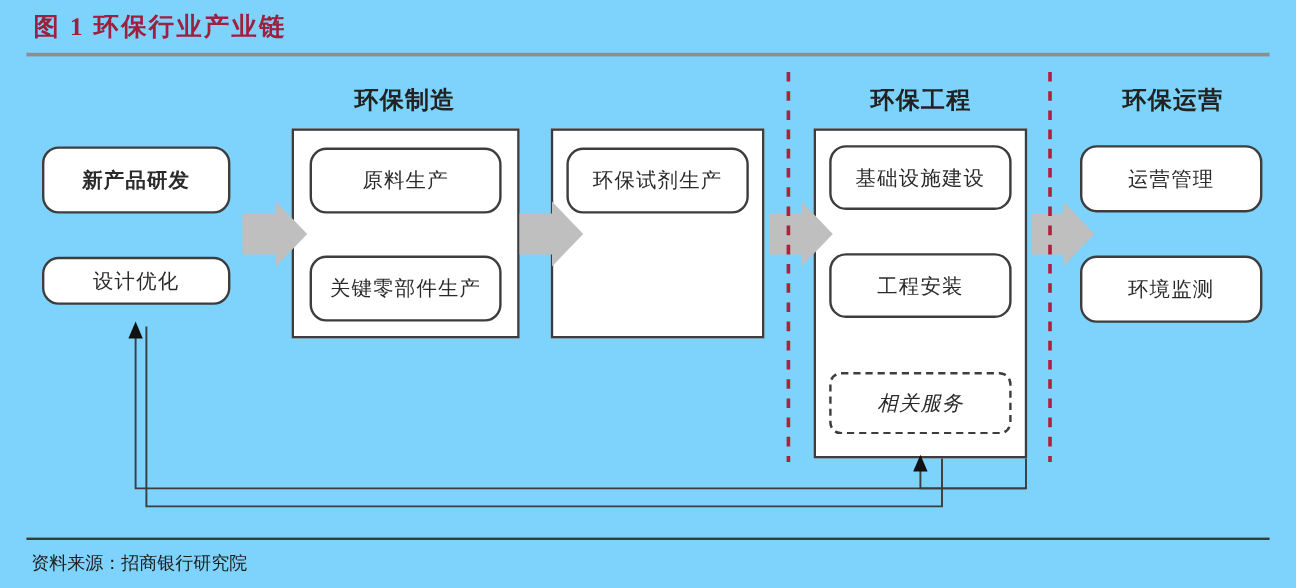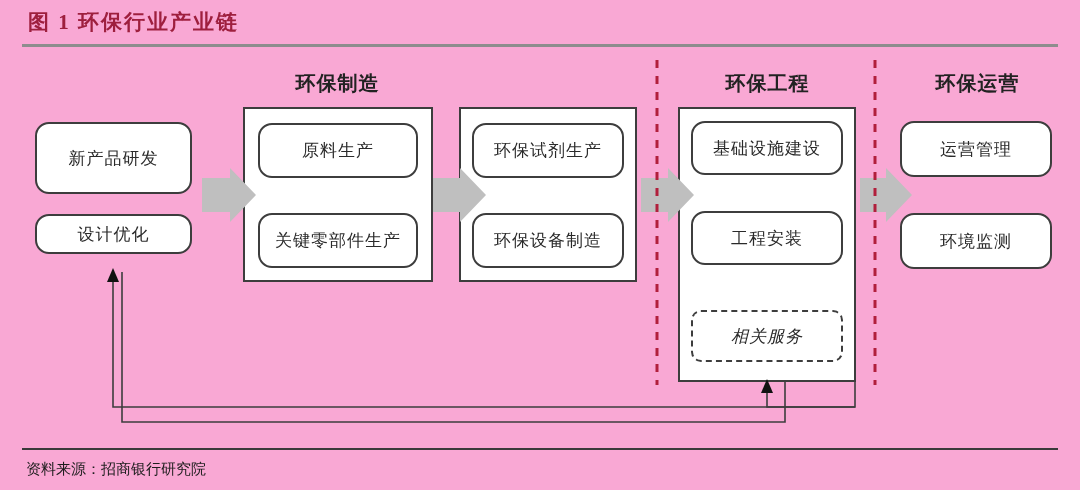--- a/index.html
+++ b/index.html
@@ -7,21 +7,21 @@
     padding: 0;
     background: #ffffff;
   }
   body {
     font-family: "Liberation Sans", "DejaVu Sans", sans-serif;
   }
   .page {
     position: relative;
     width: 1080px;
     height: 490px;
-    background: #f9a8d4;
+    background: #7dd3fc;
     overflow: hidden;
   }
 
   
   .fig-title {
     position: absolute;
     left: 28px;
     top: 8px;
     font-size: 21px;
     font-weight: bold;
@@ -120,28 +120,27 @@
   <div class="title-rule"></div>
 
   <div class="stage-heading" style="left:240px; top:70px; width:195px;">环保制造</div>
   <div class="stage-heading" style="left:670px; top:70px; width:195px;">环保工程</div>
   <div class="stage-heading" style="left:890px; top:70px; width:175px;">环保运营</div>
 
   <div class="group-box" style="left:243px; top:107px; width:190px; height:175px;"></div>
   <div class="group-box" style="left:459px; top:107px; width:178px; height:175px;"></div>
   <div class="group-box" style="left:678px; top:107px; width:178px; height:275px;"></div>
 
-  <div class="node" style="left:35px; top:122px; width:157px; height:72px;">新产品研发</div>
+  <div class="node" style="left:35px; top:122px; width:157px; height:56px;font-weight:bold;">新产品研发</div>
   <div class="node" style="left:35px; top:214px; width:157px; height:40px;">设计优化</div>
 
   <div class="node" style="left:258px; top:213px; width:160px; height:55px;">关键零部件生产</div>
   <div class="node" style="left:258px; top:123px; width:160px; height:55px;">原料生产</div>
 
   <div class="node" style="left:472px; top:123px; width:152px; height:55px;">环保试剂生产</div>
-  <div class="node" style="left:472px; top:213px; width:152px; height:55px;">环保设备制造</div>
 
   <div class="node" style="left:691px; top:121px; width:152px; height:54px;">基础设施建设</div>
   <div class="node" style="left:691px; top:211px; width:152px; height:54px;">工程安装</div>
   <div class="node dashed" style="left:691px; top:310px; width:152px; height:52px;">相关服务</div>
 
   <div class="node" style="left:900px; top:121px; width:152px; height:56px;">运营管理</div>
   <div class="node" style="left:900px; top:213px; width:152px; height:56px;">环境监测</div>
 
   <svg class="overlay" viewBox="0 0 1080 490">
 

